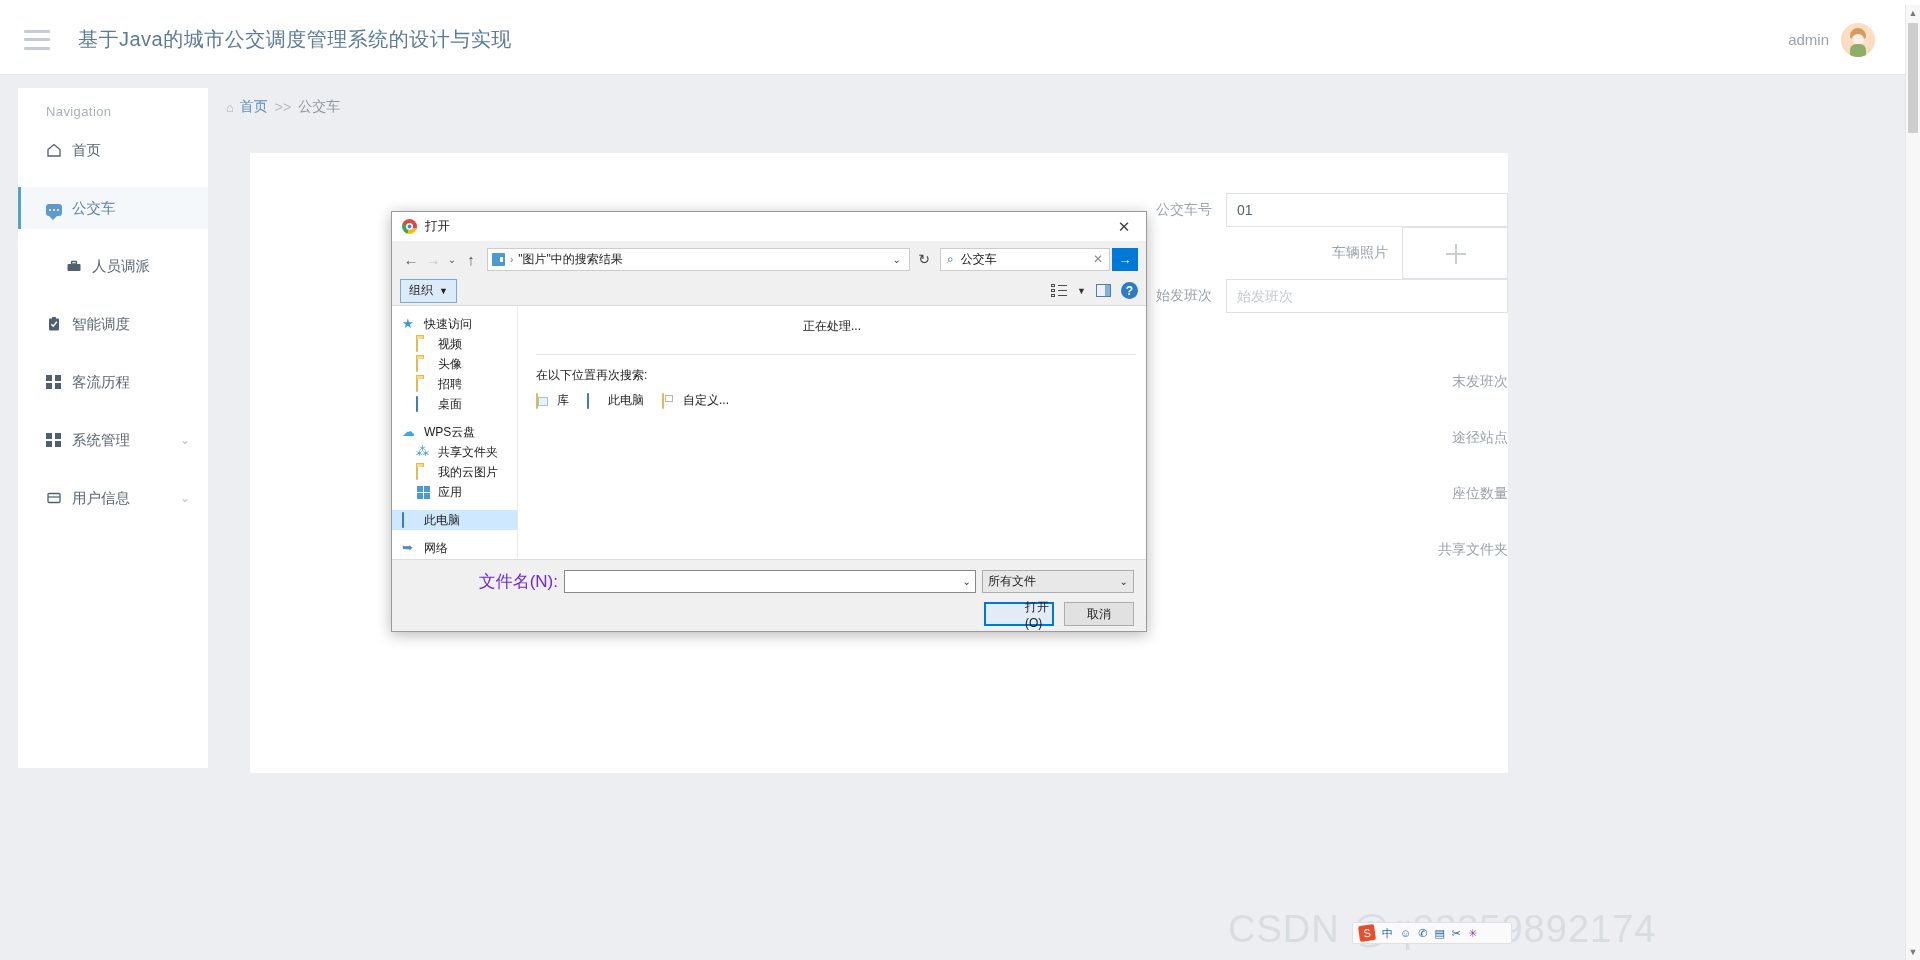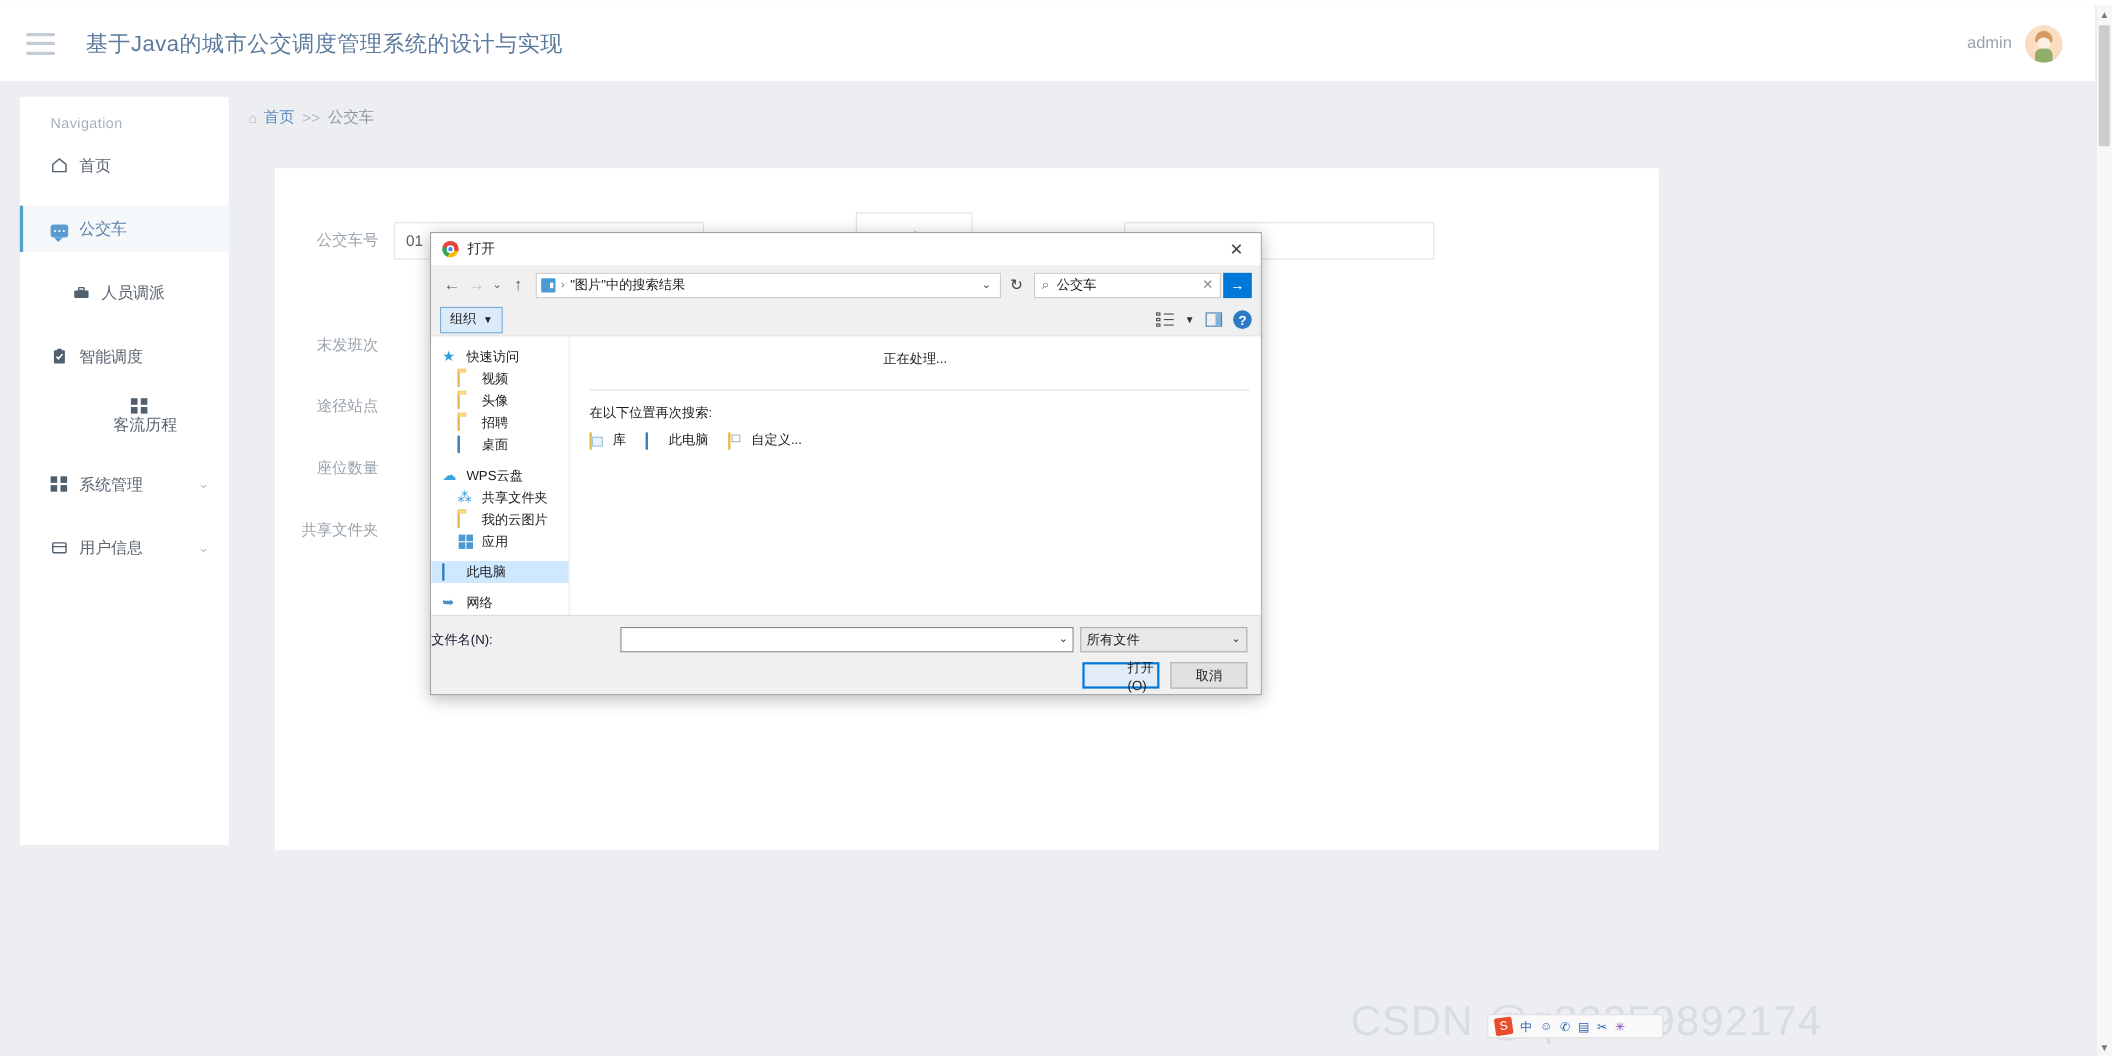--- a/index.html
+++ b/index.html
@@ -115,21 +115,21 @@
   .breadcrumb .home-ic { color: #aab3bc; margin-right: 6px; font-size: 13px;}
   .breadcrumb a { color: #5b8cc0; text-decoration: none; }
   .breadcrumb .sep { margin: 0 7px; color: #b5bdc5; }
   .breadcrumb .cur { color: #8d969f; }
 
   .panel {
     position: absolute; left: 42px; top: 75px; width: 1258px; height: 620px;
     background: #ffffff;
   }
   .form-row {
-    display: flex; align-items: center; padding-left: 10px;
+    display: flex; align-items: flex-end; padding-left: 10px; flex-direction: column;
   }
   .form-cell { display: flex; align-items: center; }
   .flabel {
     font-size: 14px; color: #9aa3ab; width: 84px; text-align: right; flex: 0 0 84px;
   }
   .finput {
     height: 34px; border: 1px solid #dfe3e7; background: #fff;
     font-size: 14px; color: #55606b; padding: 0 10px; line-height: 32px;
     margin-left: 14px;
   }
@@ -294,21 +294,21 @@
   .tic-custom::after{
     content:""; position:absolute; left:2px; top:1px; width:6px; height:5px;
     border:1px solid #b5b5b5; background:#fff;
   }
 
   .dlg-footer {
     position: absolute; left: 0; right: 0; bottom: 0; height: 72px;
     background: #f0f0f0; border-top: 1px solid #dcdcdc;
   }
   .fn-row { display: flex; align-items: center; padding: 10px 12px 0 0; }
-  .fn-label { font-size: 12px; color: #0f172a; width: 166px; }
+  .fn-label { font-size: 17px; color: #6d28d9; width: 166px; text-align: right; }
   .fn-input {
     flex: 1; height: 23px; background: #fff; border: 1px solid #888;
     margin-left: 6px; display: flex; align-items: center; padding: 0 4px;
   }
   .fn-input .cv { margin-left: auto; font-size: 10px; color: #333; }
   .fn-type {
     width: 152px; height: 23px; background: #e8e8e8; border: 1px solid #adadad;
     margin-left: 6px; display: flex; align-items: center; padding: 0 5px;
     font-size: 12px; color: #1a1a1a;
   }
@@ -417,21 +417,21 @@
     <span class="ic">
       <svg width="16" height="16" viewBox="0 0 16 16">
         <rect x="3" y="2.5" width="10" height="12" rx="1" fill="#51606e"></rect>
         <rect x="6" y="1" width="4" height="2.4" rx="0.6" fill="#51606e"></rect>
         <path d="M5.4 8.2 L7.2 10.2 L10.8 5.8" fill="none" stroke="#fff" stroke-width="1.4"></path>
       </svg>
     </span>
     <span class="label">智能调度</span>
   </div>
 
-  <div class="nav-item" style="margin-bottom:16px;flex-direction:column;">
+  <div class="nav-item" style="margin-bottom:16px;">
     <span class="ic ic-grid">
         <i></i>
         <i></i>
         <i></i>
         <i></i>
       </span>
     <span class="label">客流历程</span>
   </div>
 
   <div class="nav-item" style="margin-bottom:16px;">

